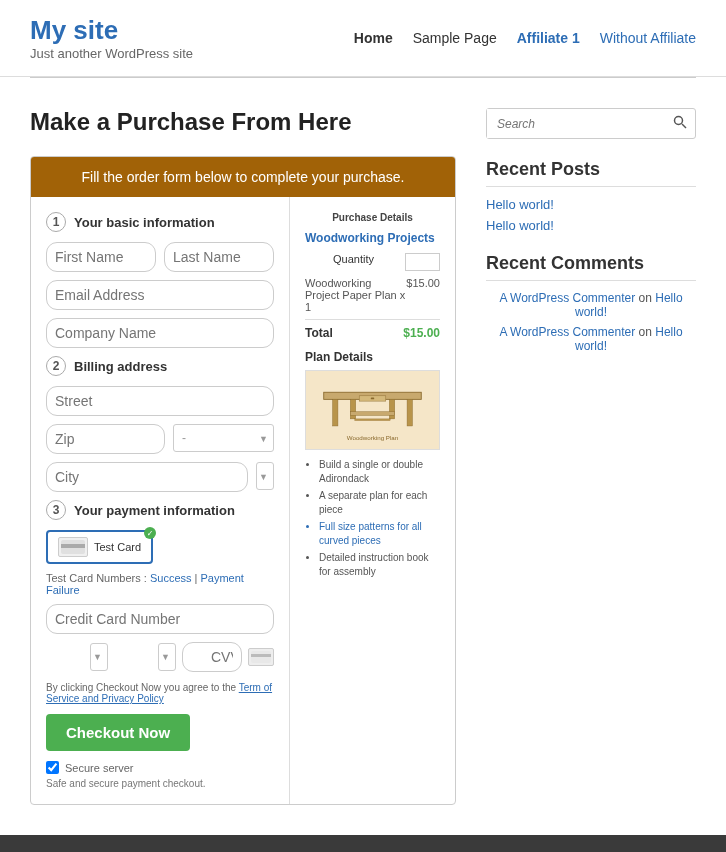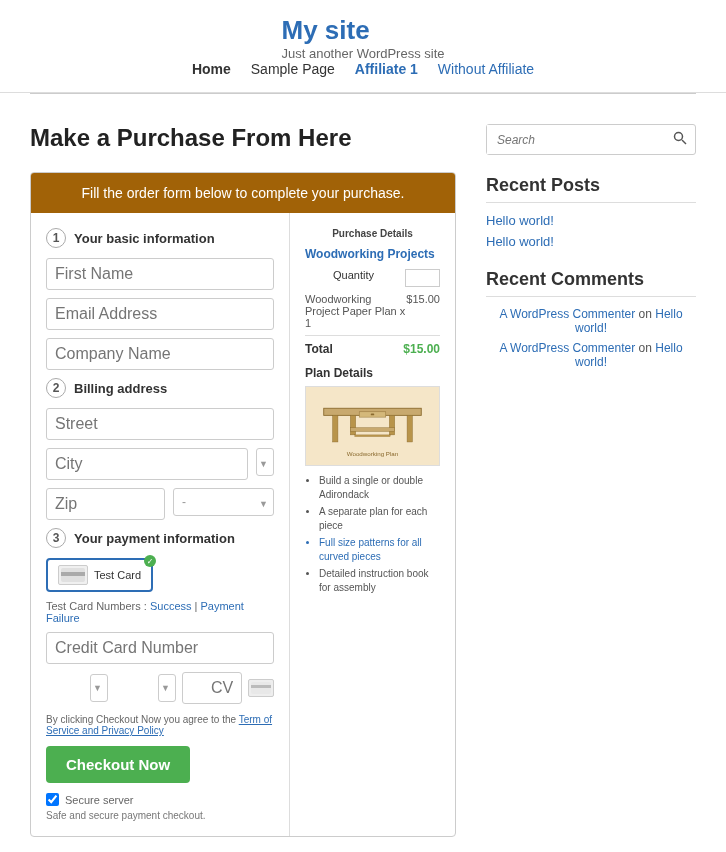--- a/index.html
+++ b/index.html
@@ -1,19 +1,19 @@
 <!DOCTYPE html>
 <html><head>
   <meta charset="utf-8">
   <style>
     * { box-sizing: border-box; margin: 0; padding: 0; }
     body { font-family: Arial, sans-serif; font-size: 14px; color: #333; background: #fff; }
 
     
-    .header { padding: 15px 30px; border-bottom: 1px solid #ddd; display: flex; align-items: center; justify-content: space-between; flex-direction: column; }
+    .header { padding: 15px 30px; border-bottom: 1px solid #ddd; display: flex; align-items: center; justify-content: space-between; }
     .site-title { font-size: 26px; font-weight: bold; color: #2d6db5; line-height: 1.2; }
     .site-tagline { font-size: 13px; color: #666; }
     .nav { display: flex; gap: 20px; align-items: center; }
     .nav a { text-decoration: none; color: #333; font-size: 14px; }
     .nav a.active { color: #333; font-weight: bold; }
     .nav a.affiliate { color: #2d6db5; font-weight: bold; }
     .nav a.without-affiliate { color: #2d6db5; }
     .header-divider { border: none; border-bottom: 1px solid #ccc; margin: 0 30px; }
 
     
@@ -31,21 +31,21 @@
     .form-body { display: flex; padding: 0; }
     .form-left { flex: 1; padding: 15px; border-right: 1px solid #ddd; }
     .form-right { width: 175px; padding: 15px; }
 
     
     .section-header { display: flex; align-items: center; gap: 8px; font-size: 13px; font-weight: bold; margin-bottom: 10px; color: #333; }
     .section-num { display: inline-flex; align-items: center; justify-content: center; width: 20px; height: 20px; border: 1px solid #aaa; border-radius: 50%; font-size: 12px; color: #555; }
 
     
     .field-row { display: flex; gap: 8px; margin-bottom: 8px; }
-    .field-row input, .form-input { border: 1px solid #ccc; border-radius: 3px; padding: 6px 8px; font-size: 16px; width: 100%; color: #999; }
+    .field-row input, .form-input { border: 1px solid #ccc; border-radius: 11px; padding: 6px 8px; font-size: 14px; width: 100%; color: #999; }
     .form-input { margin-bottom: 8px; }
     .select-field { border: 1px solid #ccc; border-radius: 3px; padding: 6px 8px; font-size: 12px; width: 100%; color: #999; background: #fff; appearance: none; }
     .select-wrapper { position: relative; flex: 1; }
     .select-wrapper::after { content: '▼'; position: absolute; right: 6px; top: 50%; transform: translateY(-50%); font-size: 9px; color: #999; pointer-events: none; }
 
     
     .payment-card { display: inline-flex; align-items: center; gap: 6px; border: 2px solid #2d6db5; border-radius: 4px; padding: 5px 10px; font-size: 12px; margin-bottom: 8px; position: relative; }
     .card-icon { width: 30px; height: 20px; background: #f0f0f0; border: 1px solid #ccc; border-radius: 2px; display: flex; align-items: center; justify-content: center; font-size: 9px; }
     .check-badge { position: absolute; top: -5px; right: -5px; background: #4CAF50; border-radius: 50%; width: 12px; height: 12px; color: #fff; font-size: 8px; display: flex; align-items: center; justify-content: center; }
     .test-card-links { font-size: 11px; color: #666; margin-bottom: 8px; }
@@ -122,43 +122,44 @@
       <div class="form-body">
 
         <div class="form-left">
           
           <div class="section-header">
             <span class="section-num">1</span>
             <span>Your basic information</span>
           </div>
           <div class="field-row">
             <input type="text" placeholder="First Name" style="">
+            <input type="text" placeholder="Last Name" style="">
           </div>
           <input type="email" class="form-input" placeholder="Email Address" style="">
           <input type="text" class="form-input" placeholder="Company Name" style="">
 
           
           <div class="section-header">
             <span class="section-num">2</span>
             <span>Billing address</span>
           </div>
           <input type="text" class="form-input" placeholder="Street" style="">
+          <div class="field-row">
+            <input type="text" style="flex: 1 1 0%;" placeholder="Zip">
+            <div class="select-wrapper">
+              <select class="select-field">
+                <option>-</option>
+              </select>
+            </div>
+          </div>
           <div class="field-row">
             <input type="text" placeholder="City" style="">
             <div class="select-wrapper">
               <select class="select-field">
                 <option>Country</option>
-              </select>
-            </div>
-          </div>
-          <div class="field-row">
-            <input type="text" style="flex: 1 1 0%;" placeholder="Zip">
-            <div class="select-wrapper">
-              <select class="select-field">
-                <option>-</option>
               </select>
             </div>
           </div>
 
           
           <div class="section-header">
             <span class="section-num">3</span>
             <span>Your payment information</span>
           </div>
           <div class="payment-card">

